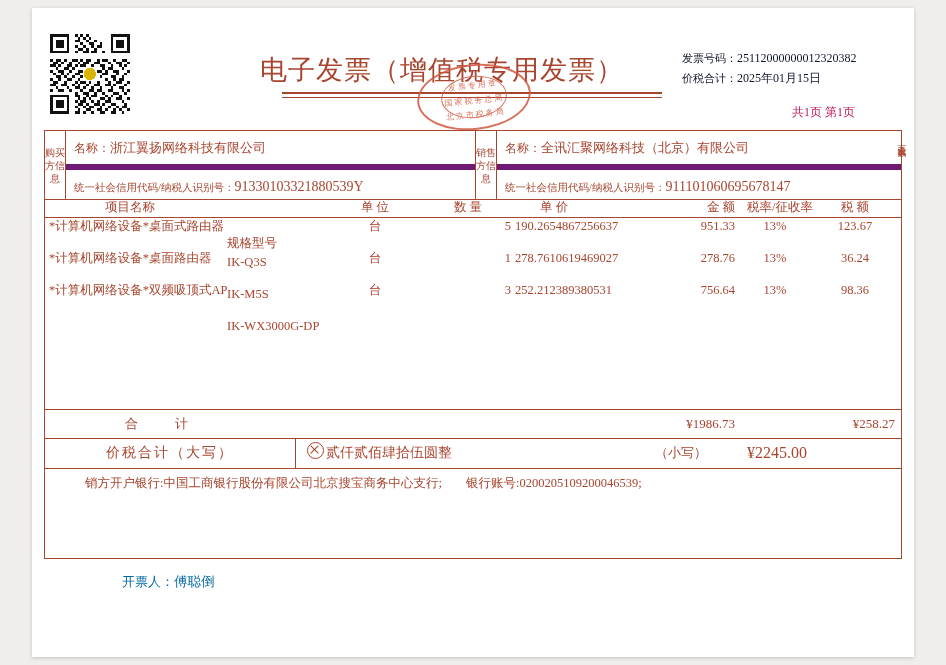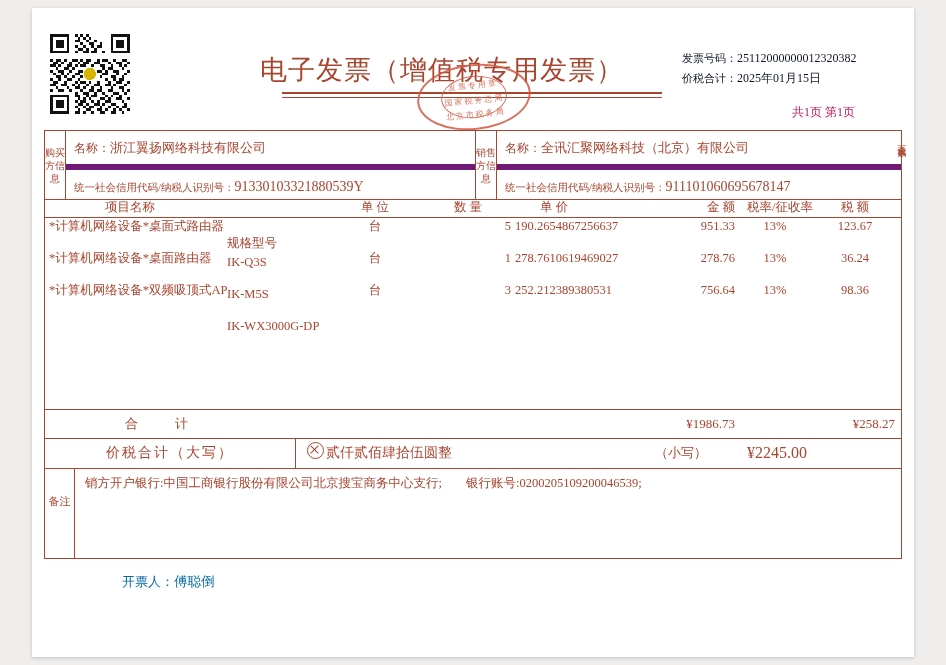--- a/index.html
+++ b/index.html
@@ -484,21 +484,20 @@
     <div class="bigtotal">
       <div class="bt-label">价税合计（大写）</div>
       <div class="bt-words">
         <span class="cross"></span><span>贰仟贰佰肆拾伍圆整</span>
       </div>
       <div class="bt-small">（小写）</div>
       <div class="bt-num">¥2245.00</div>
     </div>
 
     <div class="remark">
-      <div class="rtab">备注</div>
       <div class="rtext">
         <span>销方开户银行:</span><span>中国工商银行股份有限公司北京搜宝商务中心支行;</span><span class="gap"></span><span>银行账号:</span><span>0200205109200046539;</span>
       </div>
     </div>
 
     <div class="drawer">
       <span>开票人：</span><span class="nm">傅聪倒</span>
     </div>
 
   </div>

